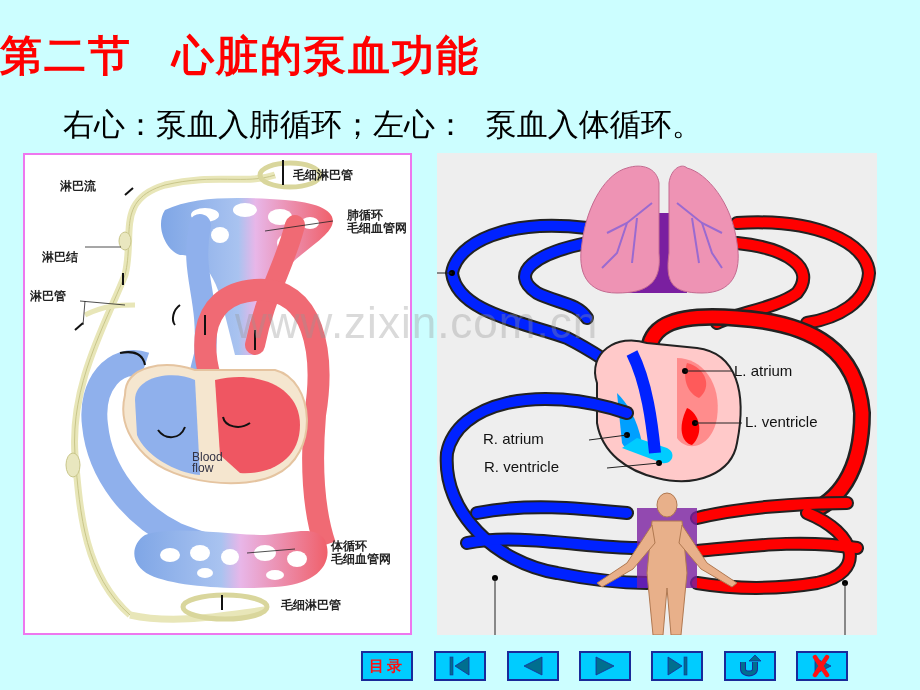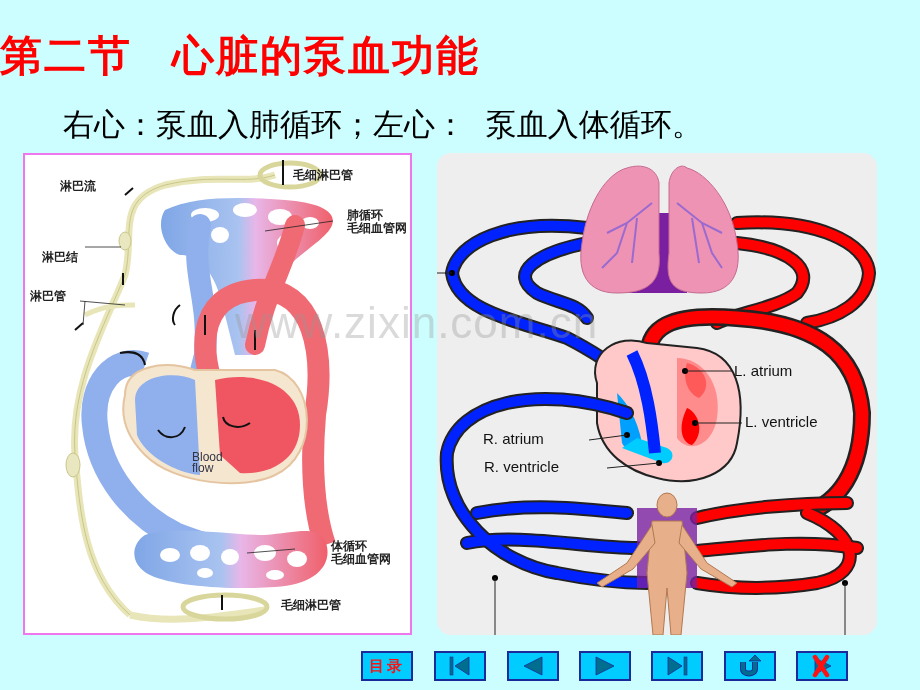--- a/index.html
+++ b/index.html
@@ -17,21 +17,21 @@
   .subtitle {
     position:absolute; left:30px; top:104px; font-size:31px; color:#000;
     font-family:"DejaVu Serif", serif; white-space:pre;margin-left:33px;
   }
   .fig-left {
     position:absolute; left:23px; top:153px; width:389px; height:482px;
     background:#ffffff; border:2px solid #ee77ee; box-sizing:border-box; overflow:hidden;
   }
   .fig-right {
     position:absolute; left:437px; top:153px; width:440px; height:482px;
-    background:#eeeeee; overflow:hidden;border-radius:14px;
+    background:#eeeeee; overflow:hidden;
   }
   .fig-left svg, .fig-right svg { position:absolute; left:0; top:0; }
   .lbl-cn { position:absolute; font-size:12px; color:#222; font-weight:bold; line-height:13px; white-space:nowrap; }
   .lbl-en { position:absolute; font-size:15px; color:#111; font-family:"Liberation Sans", sans-serif; white-space:nowrap; }
   .lbl-blood { position:absolute; font-size:12px; color:#334; font-family:"Liberation Sans", sans-serif; line-height:11px; }
   .watermark {
     position:absolute; left:235px; top:298px; font-size:44px; color:rgba(150,150,150,0.35);
     font-family:"Liberation Sans", sans-serif; letter-spacing:1px; pointer-events:none; white-space:nowrap;
   }
   .nav {

